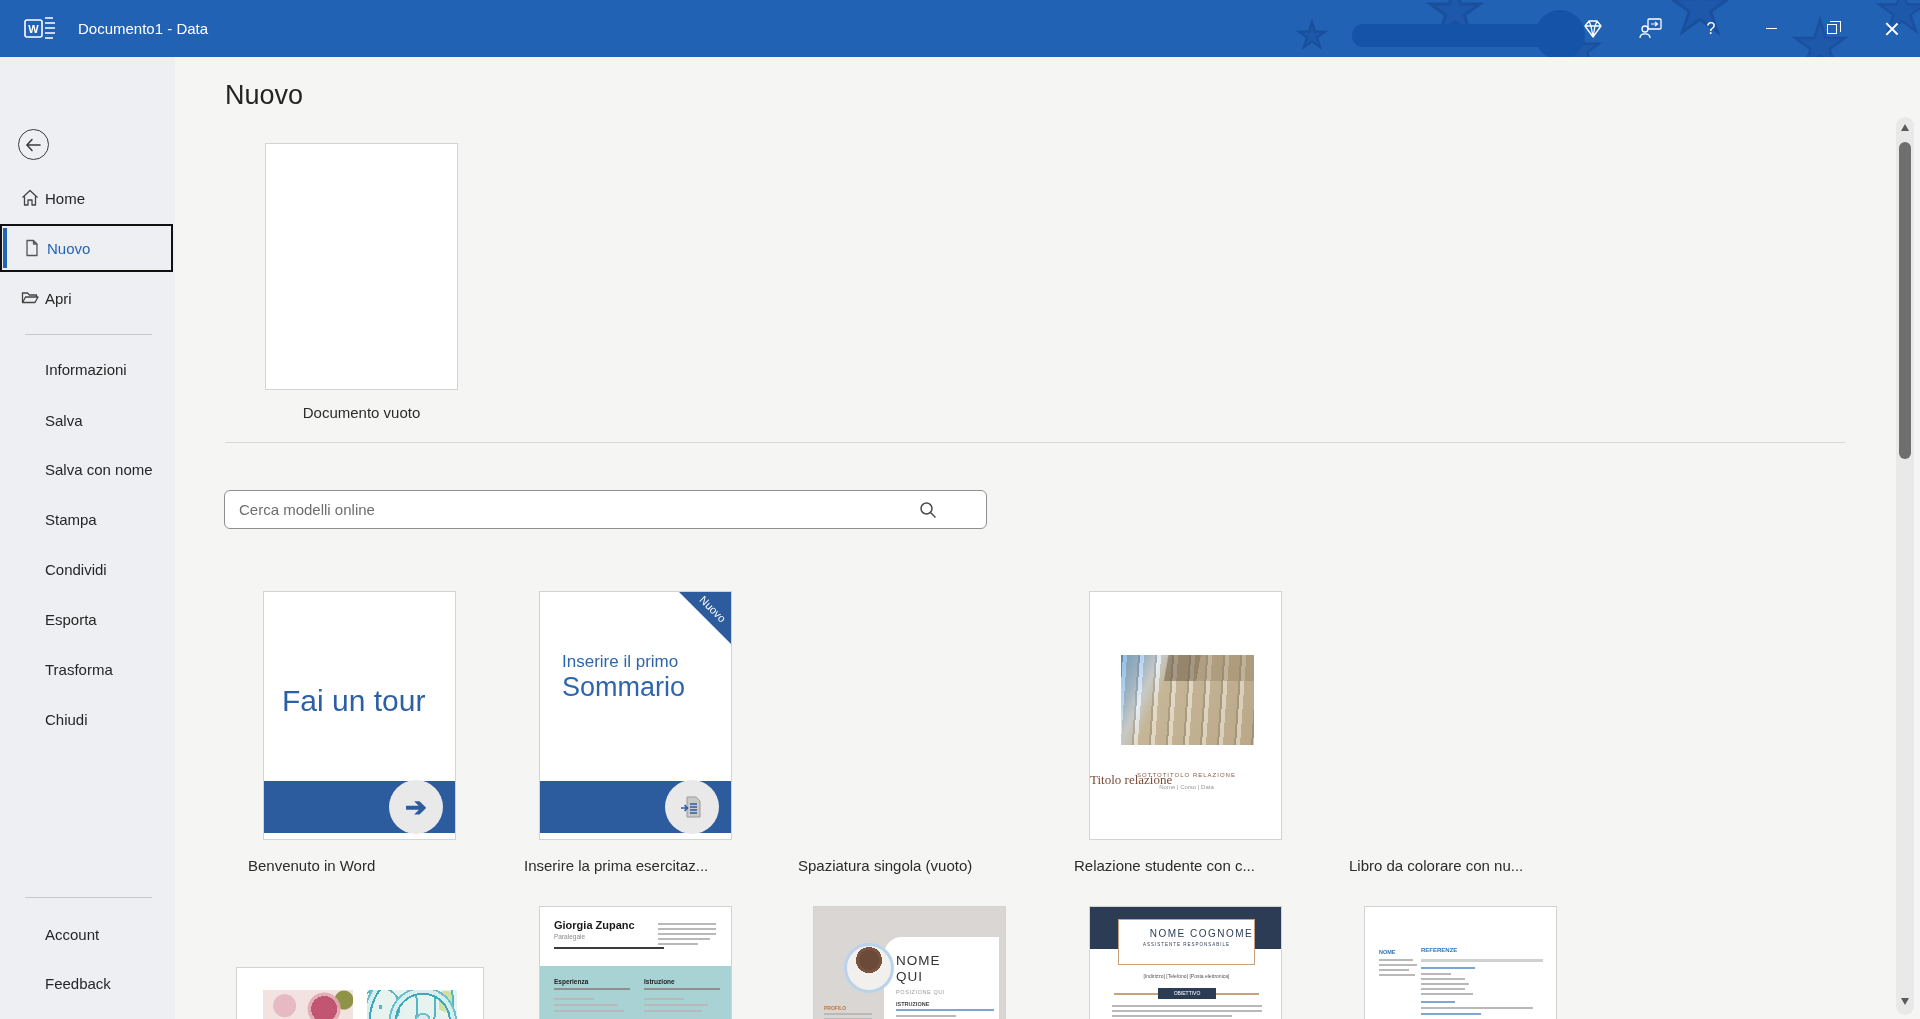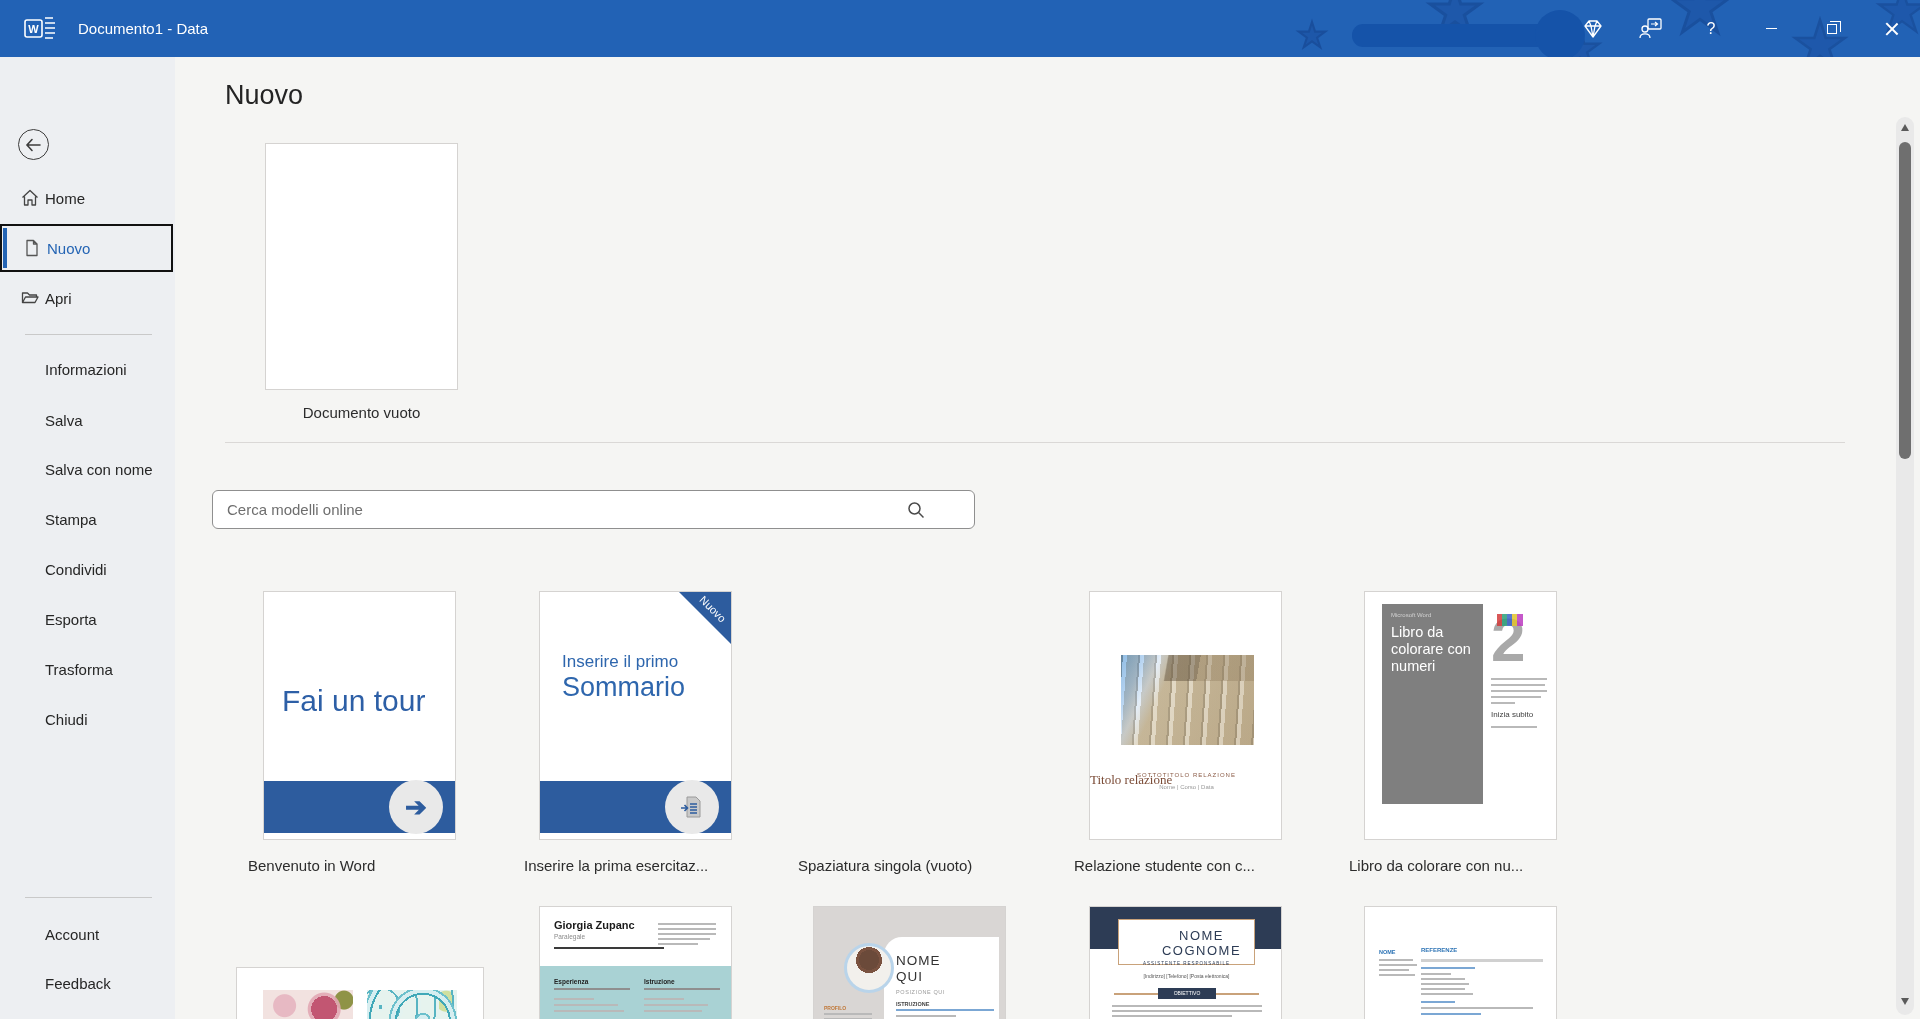--- a/index.html
+++ b/index.html
@@ -35,21 +35,21 @@
   .sb-divider { position:absolute; left:25px; width:127px; height:1px; background:#c9c9c9; }
 
   
   .main { position:absolute; left:175px; top:57px; width:1745px; height:962px; background:#f5f5f3; }
   .page-title { position:absolute; left:50px; top:23px; font-size:27px; color:#242424; }
   .card { position:absolute; background:#fff; border:1px solid #d5d3d1; }
   .blank-card { left:90px; top:86px; width:193px; height:247px; }
   .blank-caption { position:absolute; left:75px; top:347px; width:223px; text-align:center; font-size:15px; color:#2c2c2c; }
   .hdivider { position:absolute; left:50px; top:385px; width:1620px; height:1px; background:#dad8d6; }
 
-  .search-wrap { position:absolute; left:37px; top:433px; width:726px; height:39px; }
+  .search-wrap { position:absolute; left:49px; top:433px; width:726px; height:39px; }
   .search-input { width:763px; height:39px; border:1px solid #8f8f8f; border-radius:6px; background:#fff; font-size:15px; padding:0 44px 0 14px; color:#222; font-family:"Liberation Sans",sans-serif; outline:none; }
   .search-input::placeholder { color:#6e6e6e; }
   .search-ic { position:absolute; right:13px; top:11px; }
 
   .suggest-row { position:absolute; left:50px; top:491px; display:flex; gap:23px; font-size:15px; align-items:center; }
   .suggest-label { font-weight:bold; color:#262626; margin-right:7px; }
   .suggest-link { color:#3a3a3a; cursor:pointer; }
 
   .tpl-card { position:absolute; top:534px; width:193px; height:249px; background:#fff; border:1px solid #d5d3d1; overflow:hidden; }
   .tpl-caption { position:absolute; top:800px; width:223px; text-align:left; font-size:15px; color:#2c2c2c; }
@@ -116,21 +116,21 @@
   .nq-white { position:absolute; left:70px; top:30px; right:6px; bottom:0; background:#fff; border-top-left-radius:18px; }
   .nq-photo { position:absolute; left:30px; top:36px; width:50px; height:50px; border-radius:50%; border:3px solid #b9d4ea;
     background: radial-gradient(circle at 50% 32%, #6b4a3a 0 10px, #7a5240 10px 13px, #f2f0ec 13px 60%), #e8e4e0; }
   .nq-name { position:absolute; left:82px; top:46px; width:70px; font-size:13.5px; letter-spacing:1px; color:#333; line-height:16px; }
   .nq-role { position:absolute; left:82px; top:82px; font-size:5.5px; letter-spacing:.6px; color:#9a9a9a; }
   .nq-sec { position:absolute; left:82px; top:94px; font-size:5.5px; font-weight:bold; color:#444; }
   .nq-profile { position:absolute; left:10px; top:98px; font-size:5px; font-weight:bold; color:#c0793a; }
 
   .nc-navy { position:absolute; left:0; right:0; top:0; height:42px; background:#2d3c55; }
   .nc-box { position:absolute; left:28px; top:12px; width:137px; height:46px; background:#fff; border:1.5px solid #c9a27a; text-align:center; }
-  .nc-name { margin-top:8px; font-size:13px; letter-spacing:1.5px; color:#2d3c55;padding-left:30px; }
+  .nc-name { margin-top:8px; font-size:10px; letter-spacing:1.5px; color:#2d3c55;padding-left:30px; }
   .nc-role { margin-top:3px; font-size:4.5px; letter-spacing:1px; color:#2d3c55; }
   .nc-fields { position:absolute; left:0; width:193px; top:66px; text-align:center; font-size:5px; color:#555; }
   .nc-badge { position:absolute; background:#2d3c55; color:#fff; font-size:5px; text-align:center; line-height:11px; height:11px; }
   .nc-tanline { position:absolute; height:1.5px; background:#c9a27a; }
 
   .rf-col1 { position:absolute; left:14px; top:42px; font-size:5.5px; font-weight:bold; color:#2e74b5; }
   .rf-head { position:absolute; left:56px; top:40px; font-size:6px; font-weight:bold; color:#2e74b5; }
   .rf-subhead { position:absolute; font-size:5px; color:#2e74b5; }
 
   
@@ -307,35 +307,20 @@
     <div class="tpl-caption" style="left:623px;">Spaziatura singola (vuoto)</div>
 
     <div class="tpl-card" style="left:914px;">
       <div class="photo-cols"></div>
       <div class="rel-title">Titolo relazione</div>
       <div class="rel-sub">SOTTOTITOLO RELAZIONE</div>
       <div class="rel-meta">Nome | Corso | Data</div>
     </div>
     <div class="tpl-caption" style="left:899px;">Relazione studente con c...</div>
 
-    <div class="tpl-card" style="left:1189px;">
-      <div class="col-gray">
-        <div class="col-brand">Microsoft Word</div>
-        <div class="col-title">Libro da colorare con numeri</div>
-      </div>
-      <div class="num2">2</div>
-      <div class="num2-color"></div>
-      <div class="bar" style="left:126px; top:86px; width:56px;"></div>
-      <div class="bar" style="left:126px; top:92px; width:54px;"></div>
-      <div class="bar" style="left:126px; top:98px; width:56px;"></div>
-      <div class="bar" style="left:126px; top:104px; width:50px;"></div>
-      <div class="bar" style="left:126px; top:110px; width:24px;"></div>
-      <div class="col-cta">Inizia subito</div>
-      <div class="bar" style="left:126px; top:134px; width:46px;"></div>
-    </div>
     <div class="tpl-caption" style="left:1174px;">Libro da colorare con nu...</div>
 
     <div class="r2-card" style="left:61px; top:910px; width:248px; height:160px;">
       <div class="floral-panel fp-left"></div>
       <div class="floral-panel fp-right"></div>
     </div>
 
     <div class="r2-card" style="left:364px; top:849px; width:193px; height:249px;">
       <div class="gz-name">Giorgia Zupanc</div>
       <div class="gz-role">Paralegale</div>

